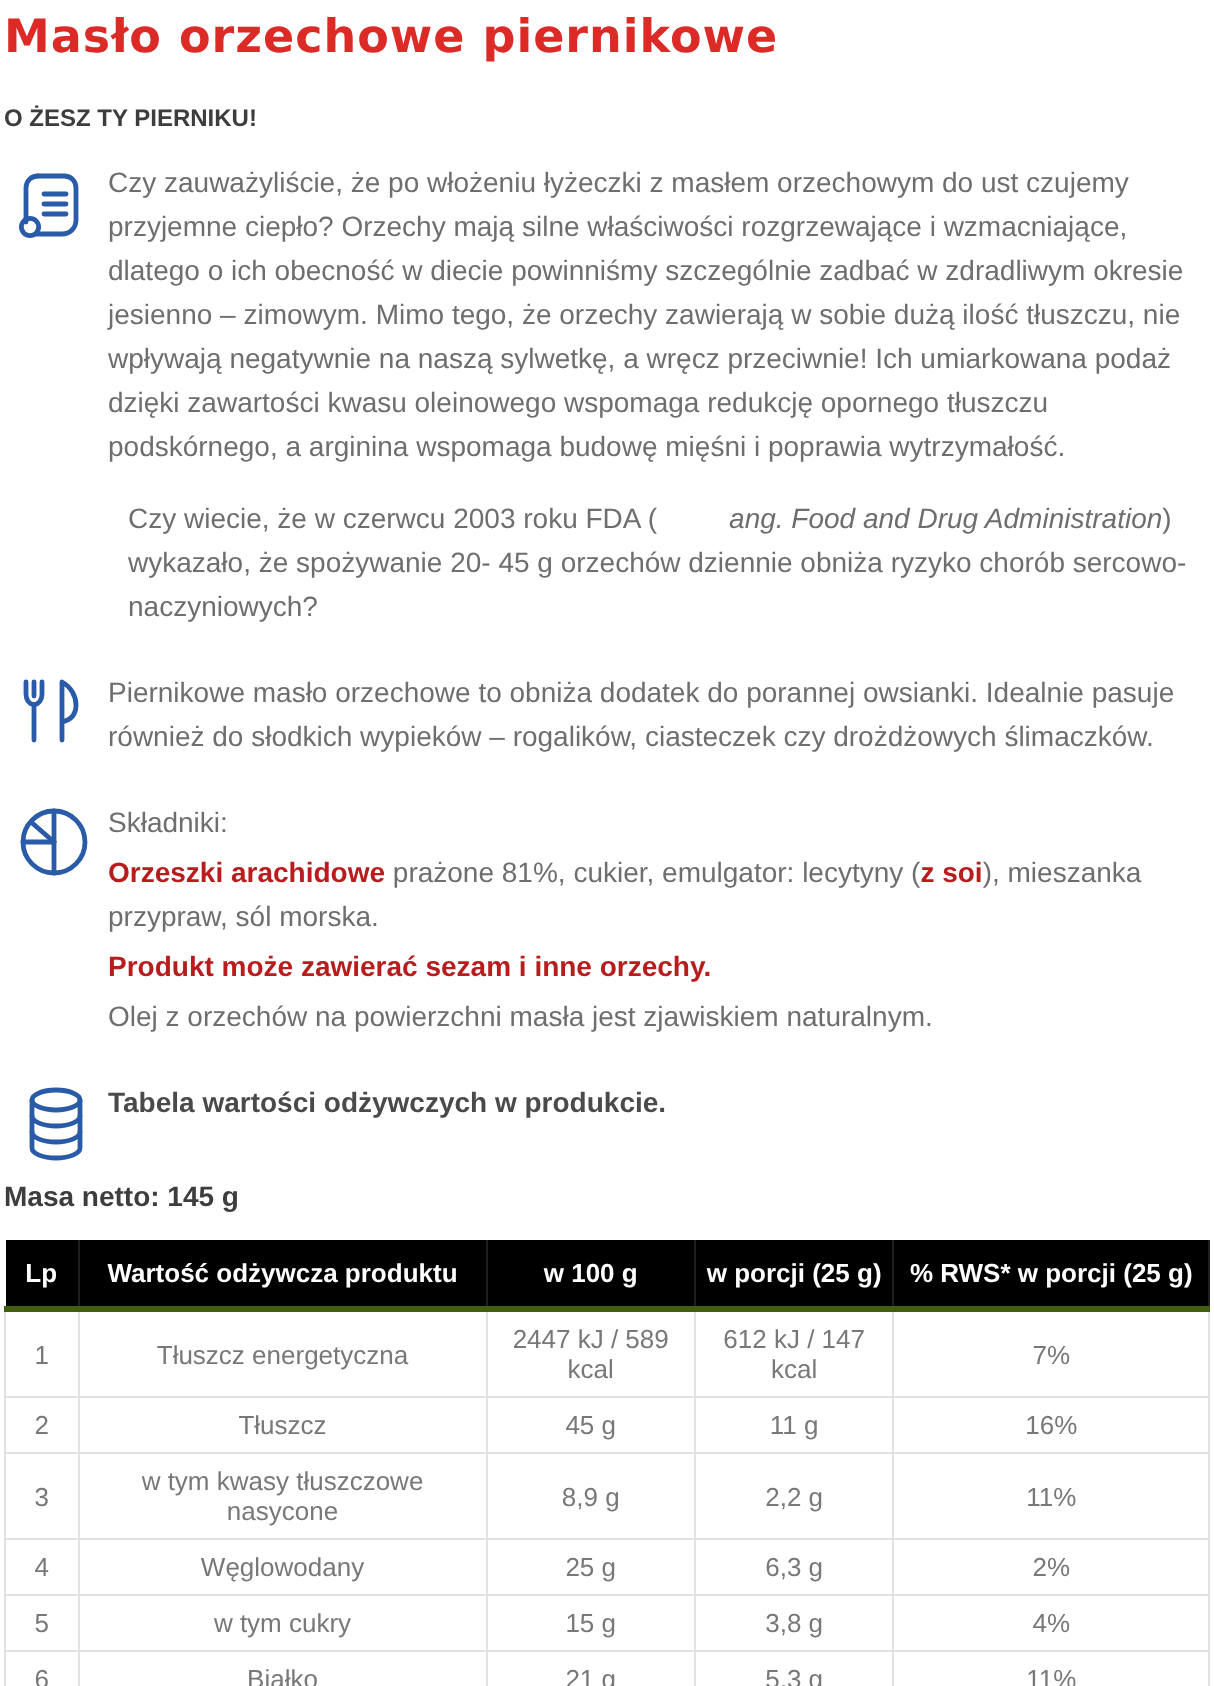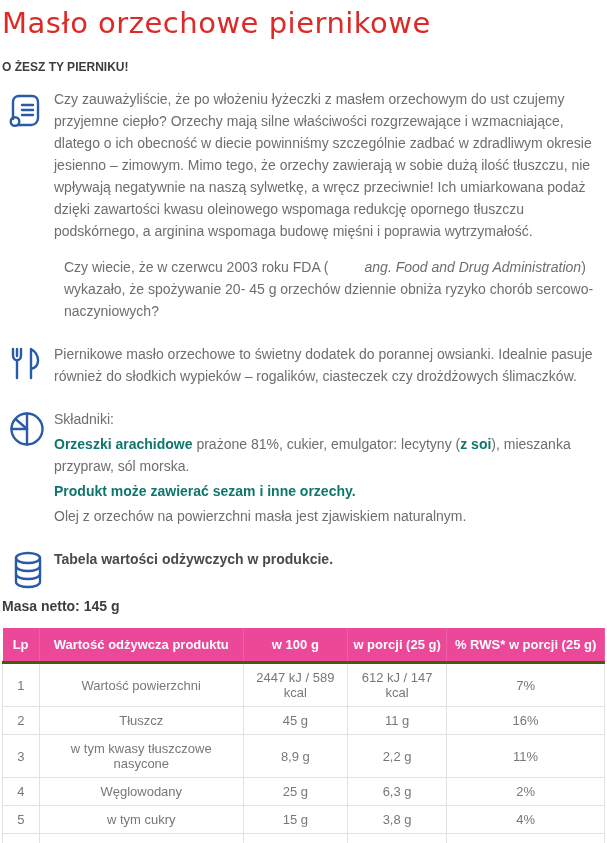--- a/index.html
+++ b/index.html
@@ -1,47 +1,47 @@
 <!DOCTYPE html>
 <html><head>
 <meta charset="utf-8">
 <style>
   html,body{margin:0;padding:0;background:#ffffff;}
   body{width:607px;font-family:"Liberation Sans",sans-serif;-webkit-font-smoothing:antialiased;}
   .page{padding:4px 2px 16px 2px;box-sizing:border-box;}
 
   h1.product-title{
     margin:2px 0 20px 0;
-    font-size:29px;
-    font-weight:normal;
+    font-size:23px;
+    font-weight:bold;
     color:#dc2a27;
     letter-spacing:0.5px;
     font-family:"DejaVu Sans","Liberation Sans",sans-serif;
   }
   h2.section-heading{
     margin:0 0 14px 0;
     font-size:12px;
     font-weight:bold;
     color:#3d3d3d;
   }
 
   .icon-section{display:flex;margin-bottom:18px;}
   .icon-col{width:52px;flex-shrink:0;padding-left:4px;padding-top:2px;box-sizing:border-box;}
   .text-col{flex:1;color:#6e6e6e;font-size:14px;line-height:22px;padding-right:4px;}
   .text-col p{margin:0 0 3px 0;}
   .fda-para{margin-top:14px !important;margin-left:10px !important;}
   .fda-para .it{font-style:italic;margin-left:36px;}
-  b.seg, p.bold{font-weight:bold;color:#0f766e;}
+  b.seg, p.bold{font-weight:bold;color:#b91c1c;}
 
   .nutrition-title{font-weight:bold;color:#4a4a4a;}
   .net-weight{font-weight:bold;color:#3d3d3d;font-size:14px;margin:6px 0 14px 0;}
 
   table.nutrition{width:100%;border-collapse:collapse;font-size:13px;margin-top:4px;}
   table.nutrition thead th{
-    background:#ec4899;
+    background:#000000;
     color:#ffffff;
     font-weight:bold;
     padding:9px 4px;
     border-bottom:3px solid #3f5e0e;
     border-right:1px solid rgba(255,255,255,0.12);
     text-align:center;
   }
   table.nutrition tbody td{
     border:1px solid #e2e2e2;
     color:#787878;
@@ -81,21 +81,21 @@
   <div class="icon-section">
     <div class="icon-col">
       <svg class="ic" width="38" height="38" viewBox="0 0 38 38" fill="none" stroke="#2a5ba9" stroke-width="2.4" stroke-linecap="round" stroke-linejoin="round">
         <path d="M7 4 v6 c0 3 1.6 5 4 5.4 V33"></path>
         <path d="M15 4 v6 c0 3 -1.6 5 -4 5.4"></path>
         <line x1="11" y1="4" x2="11" y2="11"></line>
         <path d="M25 33 V4 c4.5 2.5 7 7 7 11.5 c0 4.5 -2.5 7.5 -7 8.5"></path>
       </svg>
     </div>
     <div class="text-col">
-      <p>Piernikowe masło orzechowe to świetny dodatek do porannej owsianki. Idealnie pasuje również do słodkich wypieków – rogalików, ciasteczek czy drożdżowych ślimaczków.</p>
+      <p>Piernikowe masło orzechowe to obniża dodatek do porannej owsianki. Idealnie pasuje również do słodkich wypieków – rogalików, ciasteczek czy drożdżowych ślimaczków.</p>
     </div>
   </div>
 
   <div class="icon-section">
     <div class="icon-col">
       <svg class="ic" width="42" height="42" viewBox="0 0 42 42" fill="none" stroke="#2a5ba9" stroke-width="2.4" stroke-linecap="round">
         <circle cx="21" cy="19" r="15.5"></circle>
         <line x1="21" y1="19" x2="21" y2="3.5"></line>
         <line x1="21" y1="19" x2="5.5" y2="19"></line>
         <line x1="21" y1="19" x2="9.5" y2="9"></line>
@@ -139,21 +139,21 @@
         <th>Lp</th>
         <th>Wartość odżywcza produktu</th>
         <th>w 100 g</th>
         <th>w porcji (25 g)</th>
         <th>% RWS* w porcji (25 g)</th>
       </tr>
     </thead>
     <tbody>
         <tr>
           <td>1</td>
-          <td>Wartość powierzchni</td>
+          <td>Tłuszcz energetyczna</td>
           <td>2447 kJ / 589 kcal</td>
           <td>612 kJ / 147 kcal</td>
           <td>7%</td>
         </tr>
         <tr>
           <td>2</td>
           <td>Tłuszcz</td>
           <td>45 g</td>
           <td>11 g</td>
           <td>16%</td>

